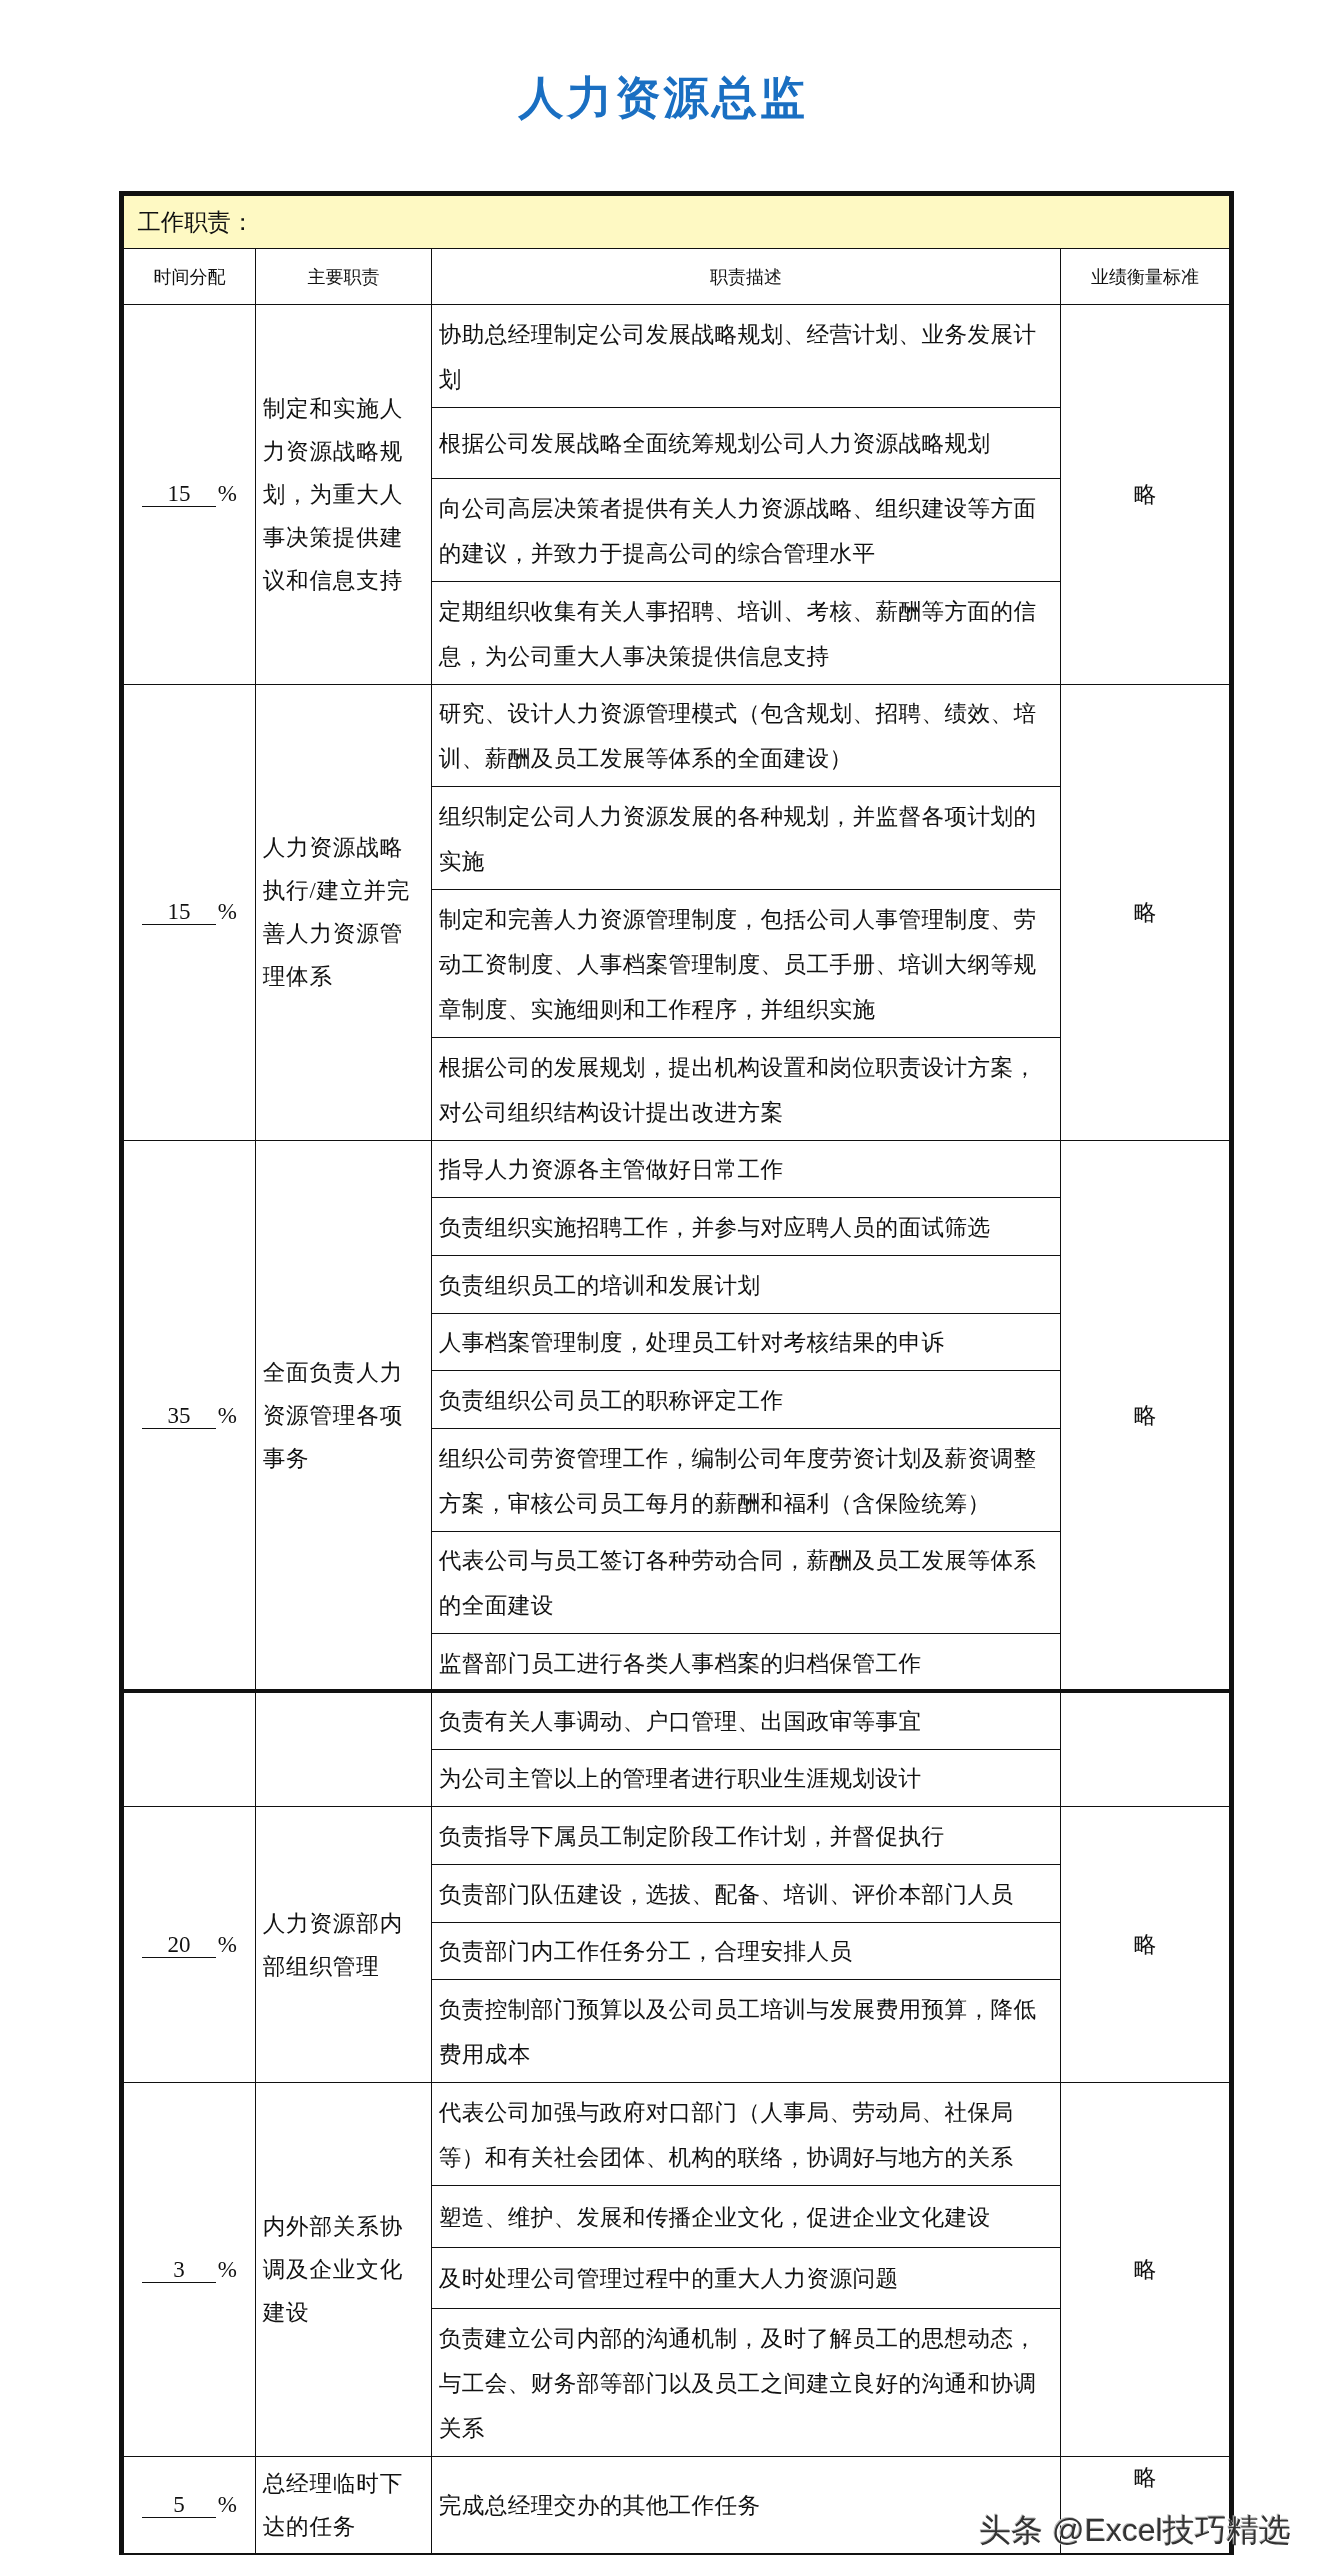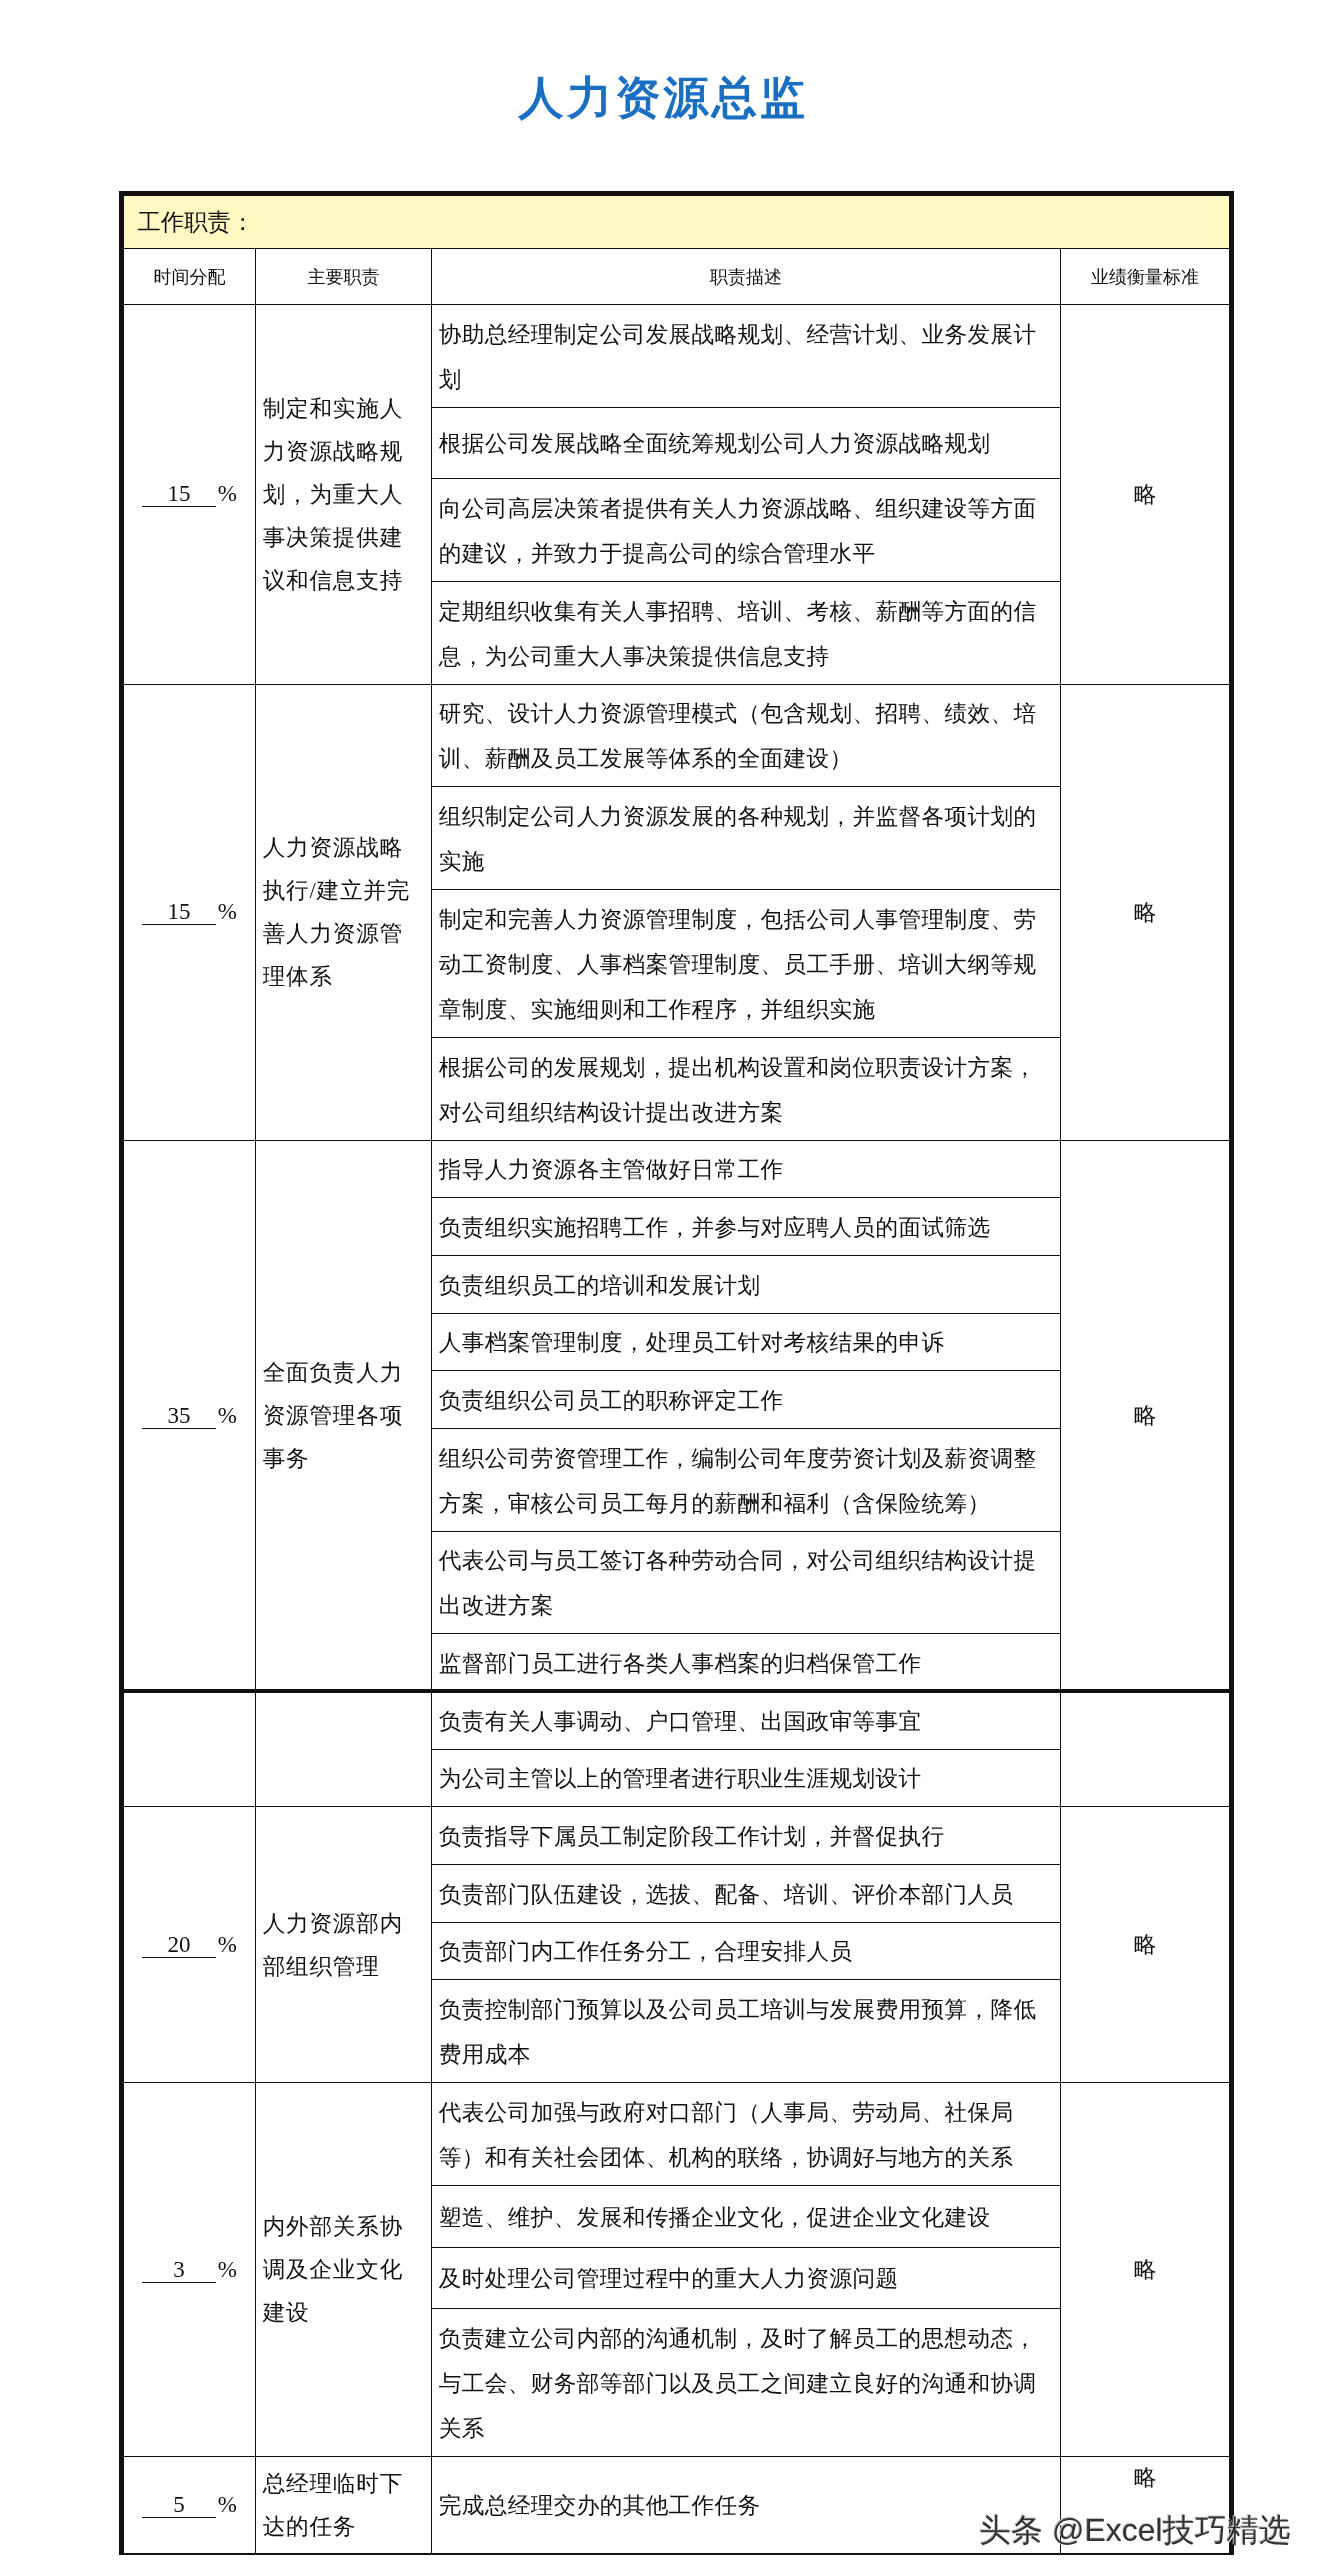--- a/index.html
+++ b/index.html
@@ -102,21 +102,21 @@
   <tr>
         <td class="desc" style="height:42px">人事档案管理制度，处理员工针对考核结果的申诉</td>
       </tr>
   <tr>
         <td class="desc" style="height:42px">负责组织公司员工的职称评定工作</td>
       </tr>
   <tr>
         <td class="desc" style="height:87px">组织公司劳资管理工作，编制公司年度劳资计划及薪资调整方案，审核公司员工每月的薪酬和福利（含保险统筹）</td>
       </tr>
   <tr>
-        <td class="desc" style="height:87px">代表公司与员工签订各种劳动合同，对公司组织结构设计提出改进方案</td>
+        <td class="desc" style="height:87px">代表公司与员工签订各种劳动合同，薪酬及员工发展等体系的全面建设</td>
       </tr>
   <tr>
         <td class="desc" style="height:42px">监督部门员工进行各类人事档案的归档保管工作</td>
       </tr>
 </tbody>
   </table>
 
 <table class="t2">
   <colgroup>
     <col style="width:134px">

